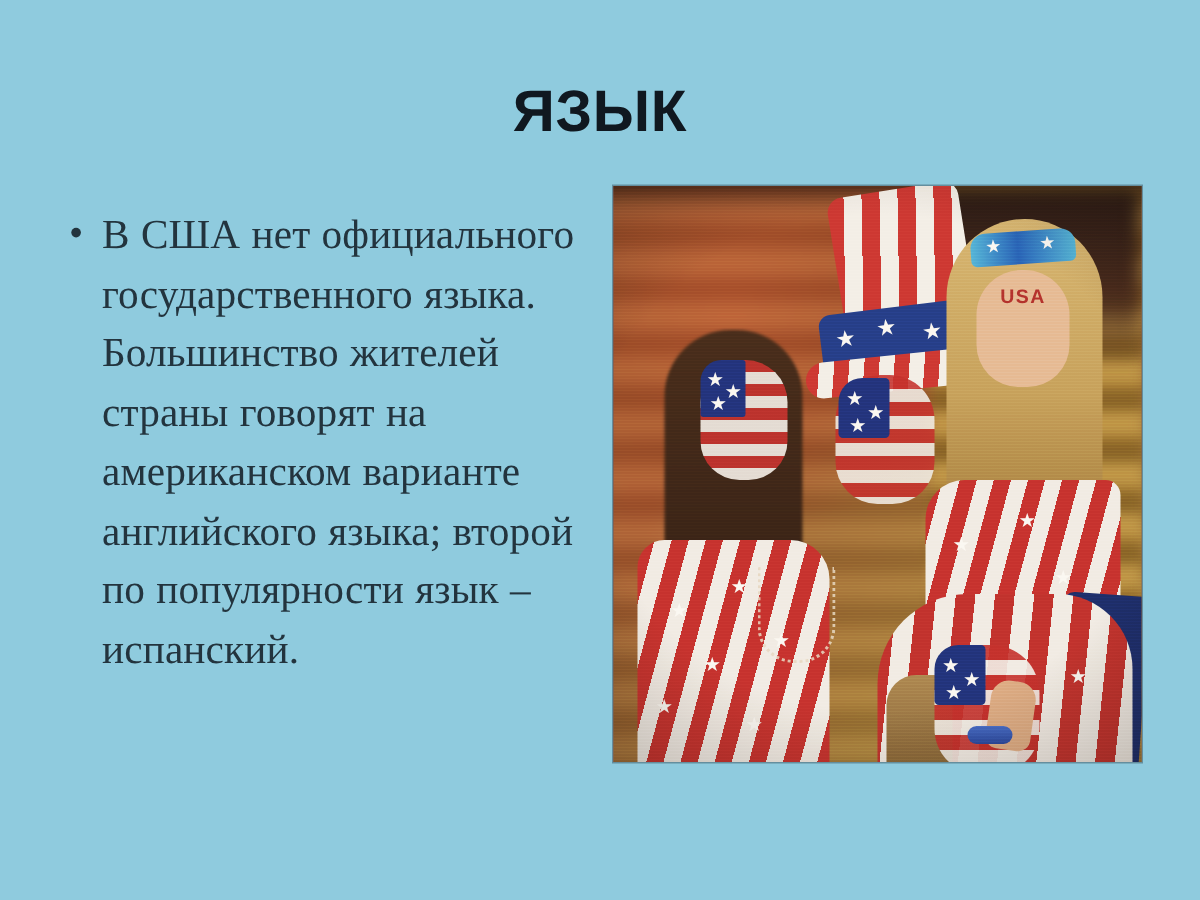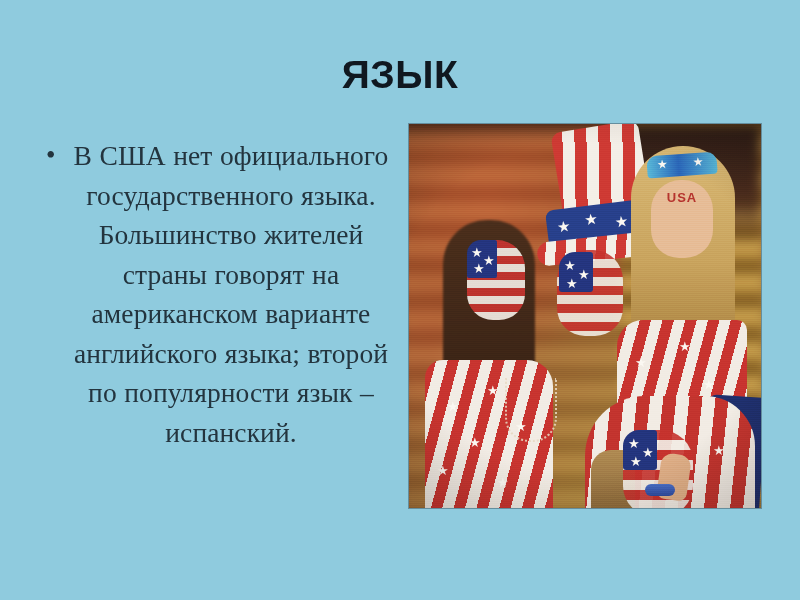--- a/index.html
+++ b/index.html
@@ -55,21 +55,21 @@
     line-height: 39.5px;
     color: #23343e;
     text-align: left;
   }
   .bullet-text {
     flex: 1 1 auto;
     font-family: "Liberation Serif", "DejaVu Serif", serif;
     font-size: 27.5px;
     line-height: 39.5px;
     color: #23343e;
-    text-align: center;
+    text-align: left;
     letter-spacing: 0.1px;
     word-spacing: 0.5px;
   }
 
   
   .photo {
     position: absolute;
     left: 409px;
     top: 124px;
     width: 352px;

